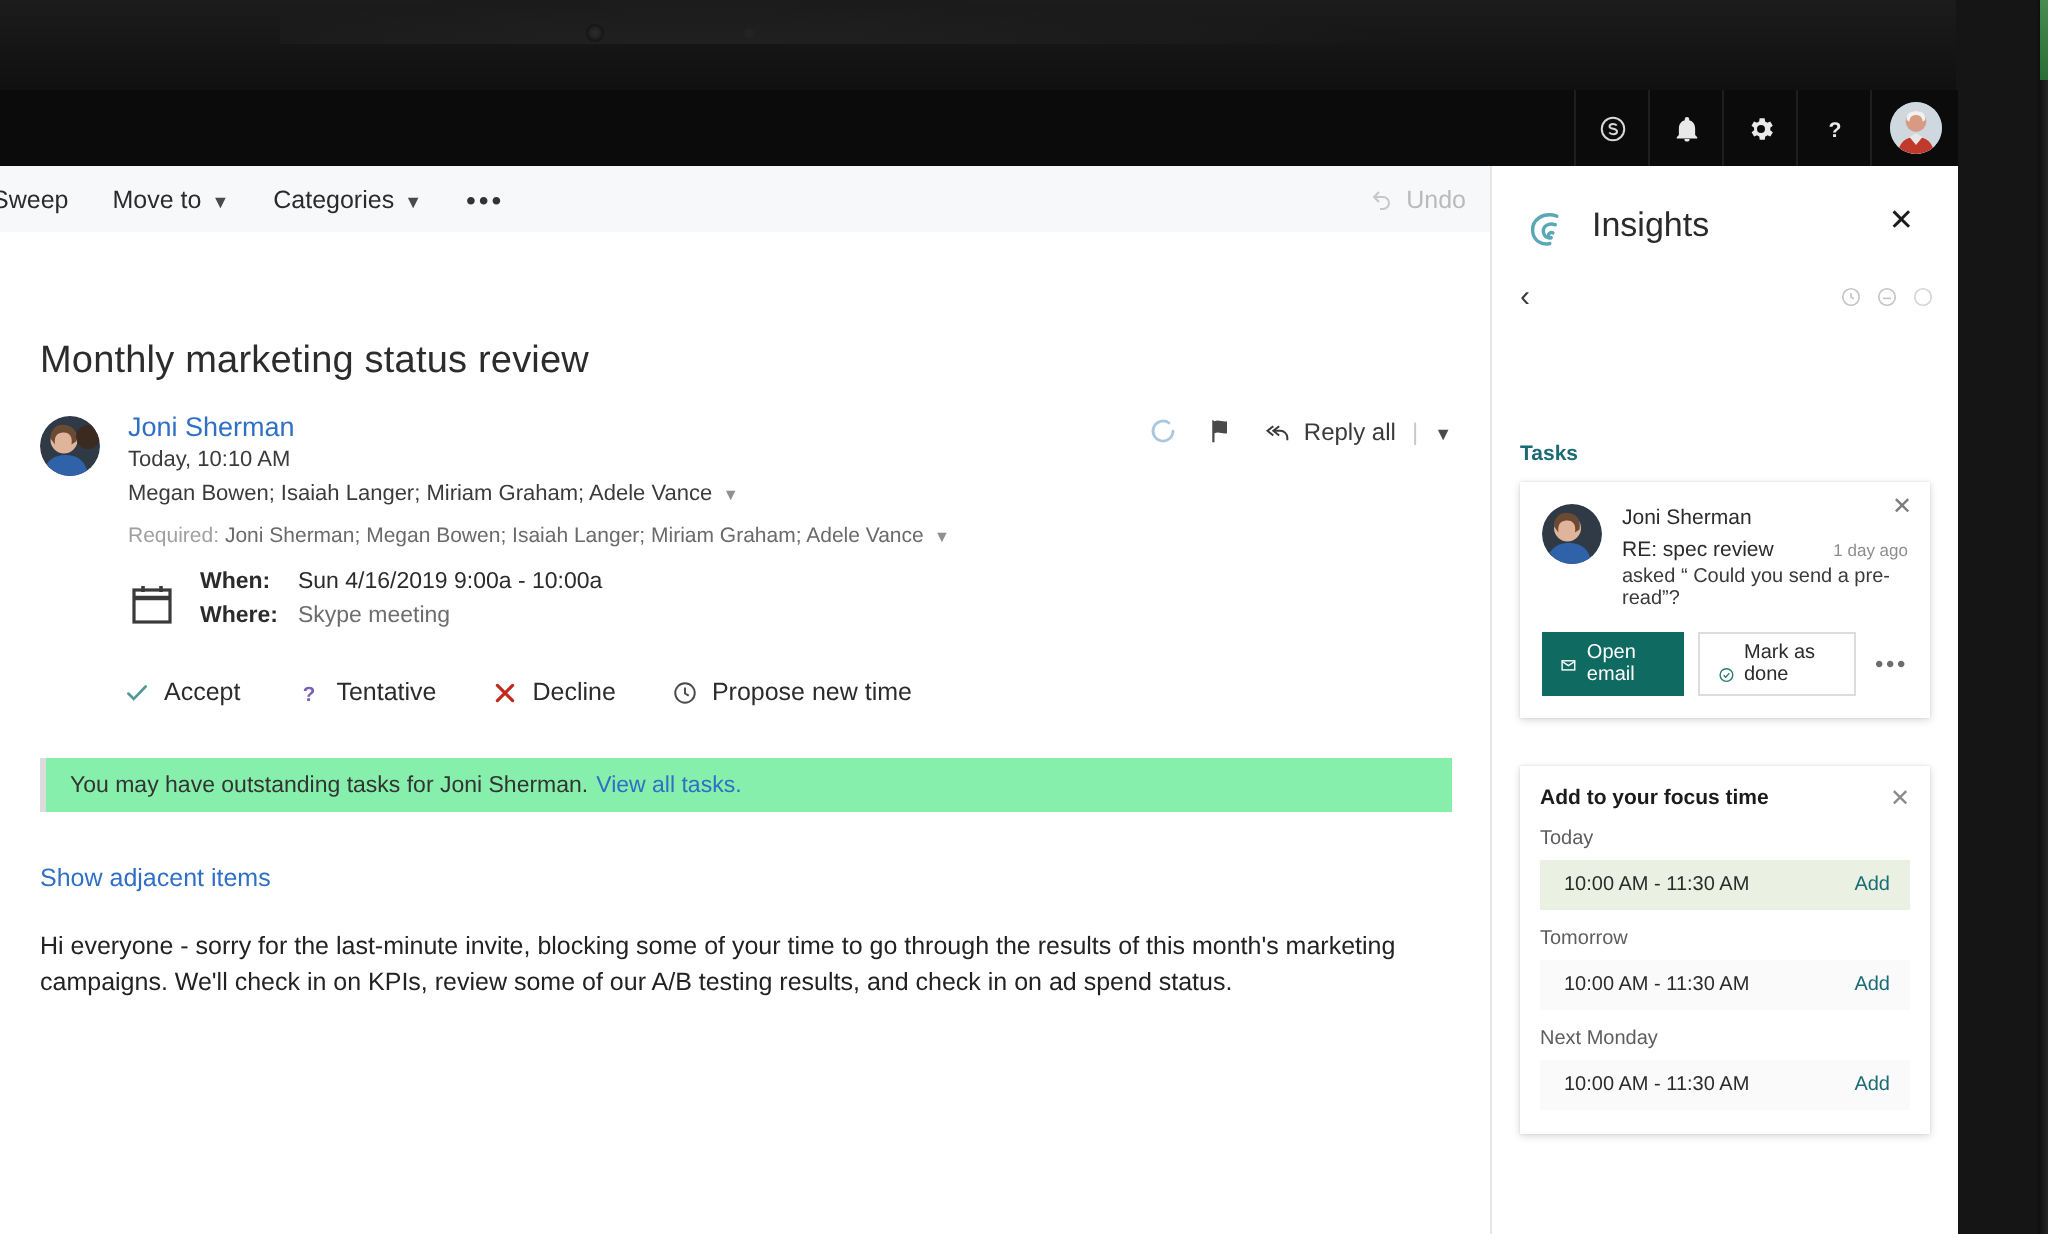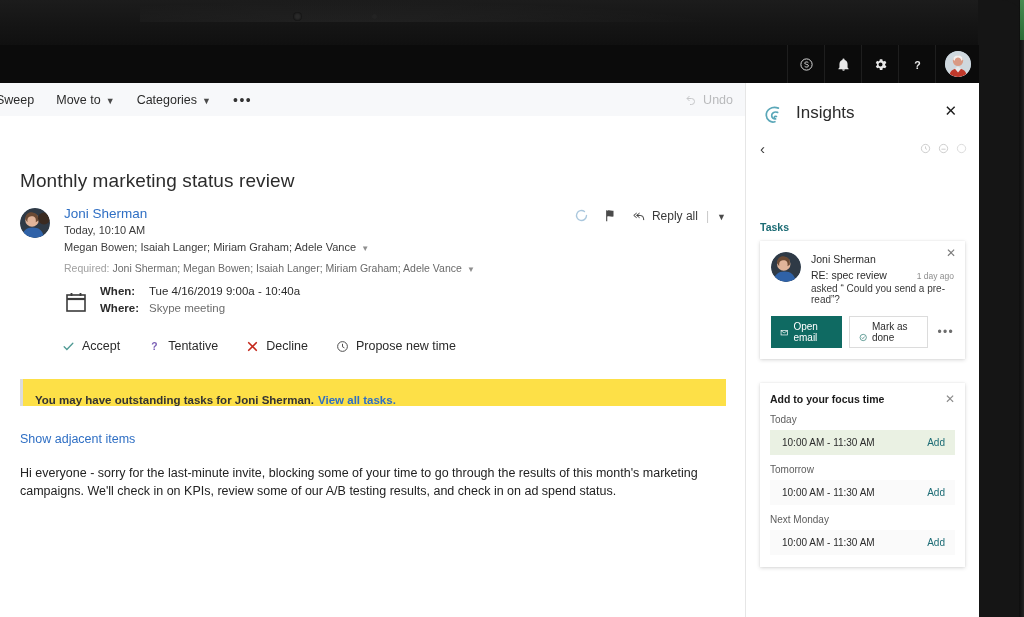--- a/index.html
+++ b/index.html
@@ -137,23 +137,23 @@
   .ww-val { color:#2b2b2b; }
   .ww-val.dim { color:#6d6d6d; }
 
   
   .rsvp { position:absolute; left:62px; top:223px; display:flex; align-items:center; gap:28px; font-size:12.5px; }
   .rsvp-item { display:flex; align-items:center; gap:7px; cursor:pointer; color:#2b2b2b; }
 
   
   .banner {
     position:absolute; left:20px; top:263px; width:706px; height:27px;
-    background:#fde047; border-left:3px solid #dcdcdc;
-    display:flex; align-items:flex-end; padding-left:12px;
-    font-size:11.5px; color:#333;font-weight:bold;
+    background:#86efac; border-left:3px solid #dcdcdc;
+    display:flex; align-items:center; padding-left:12px;
+    font-size:11.5px; color:#333;
   }
   .banner a { color:#2f6fc4; text-decoration:none; margin-left:4px; cursor:pointer; }
 
   .adjacent {
     position:absolute; left:20px; top:316px;
     font-size:12.5px; color:#2f6fc4; cursor:pointer;
   }
   .body-text {
     position:absolute; left:20px; top:348px; width:710px;
     font-size:12.5px; color:#222; line-height:1.45;
@@ -367,21 +367,21 @@
       </div>
 
       <div class="whenwhere">
         <svg class="cal-icon" width="24" height="24" viewBox="0 0 24 24" fill="none" stroke="#3b3b3b" stroke-width="1.6">
           <rect x="3" y="5" width="18" height="16"></rect>
           <path d="M3 9h18" stroke-width="2.2"></path>
           <path d="M7.5 3v3M16.5 3v3" stroke-width="1.8"></path>
         </svg>
         <div class="ww-grid">
           <div class="ww-lbl">When:</div>
-          <div class="ww-val">Tue 4/16/2019 9:00a - 10:40a</div>
+          <div class="ww-val">Sun 4/16/2019 9:00a - 10:00a</div>
           <div class="ww-lbl">Where:</div>
           <div class="ww-val dim">Skype meeting</div>
         </div>
       </div>
 
       <div class="rsvp">
         <div class="rsvp-item">
           <svg width="13" height="13" viewBox="0 0 24 24" fill="none" stroke="#4f9a94" stroke-width="2.4" stroke-linecap="round">
               <path d="M4 12.5l5 5L20 6"></path>
             </svg>

